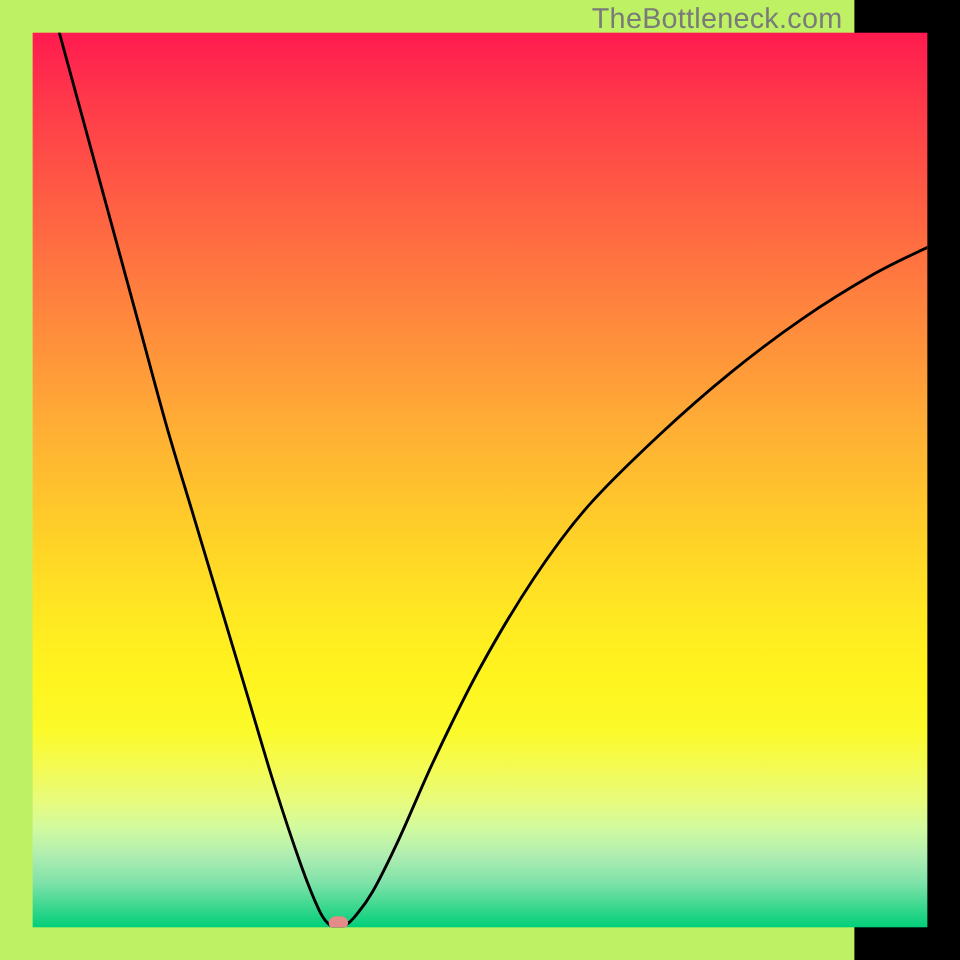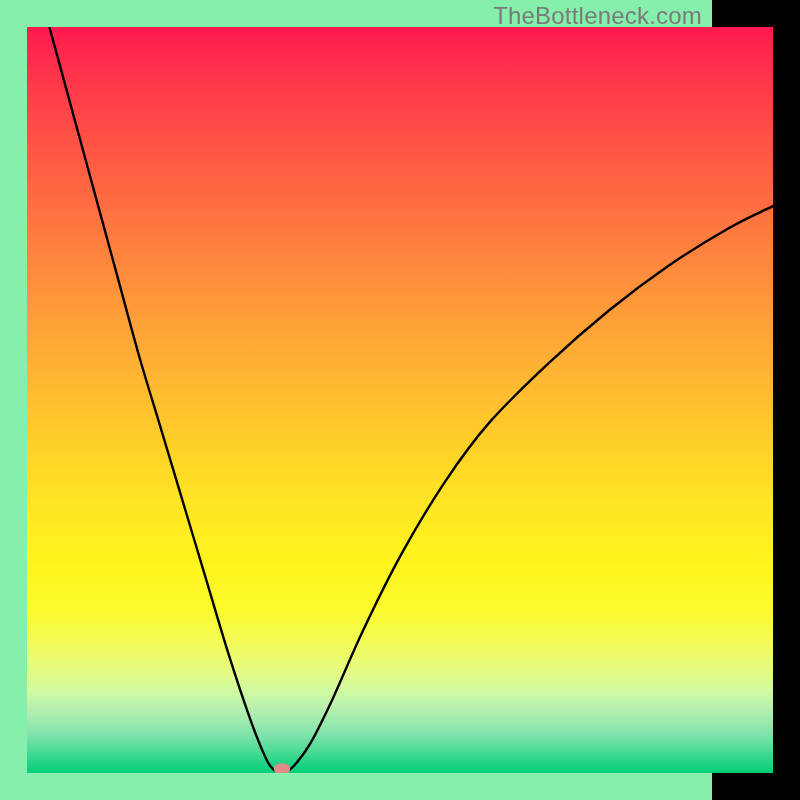--- a/index.html
+++ b/index.html
@@ -1,21 +1,21 @@
 <!DOCTYPE html>
 <html><head>
 <meta charset="utf-8">
 <style>
   * { margin: 0; padding: 0; box-sizing: border-box; }
   html, body { width: 800px; height: 800px; overflow: hidden; background: #000; }
   .frame {
     position: relative;
     width: 712px;
     height: 800px;
-    background: #86efac;
+    background: #bef264;
   }
   .watermark {
     position: absolute;
     top: 2px;
     right: 10px;
     font-family: Arial, Helvetica, sans-serif;
     font-size: 24px;
     color: #7a7a7a;
     letter-spacing: 0.2px;
     z-index: 5;

